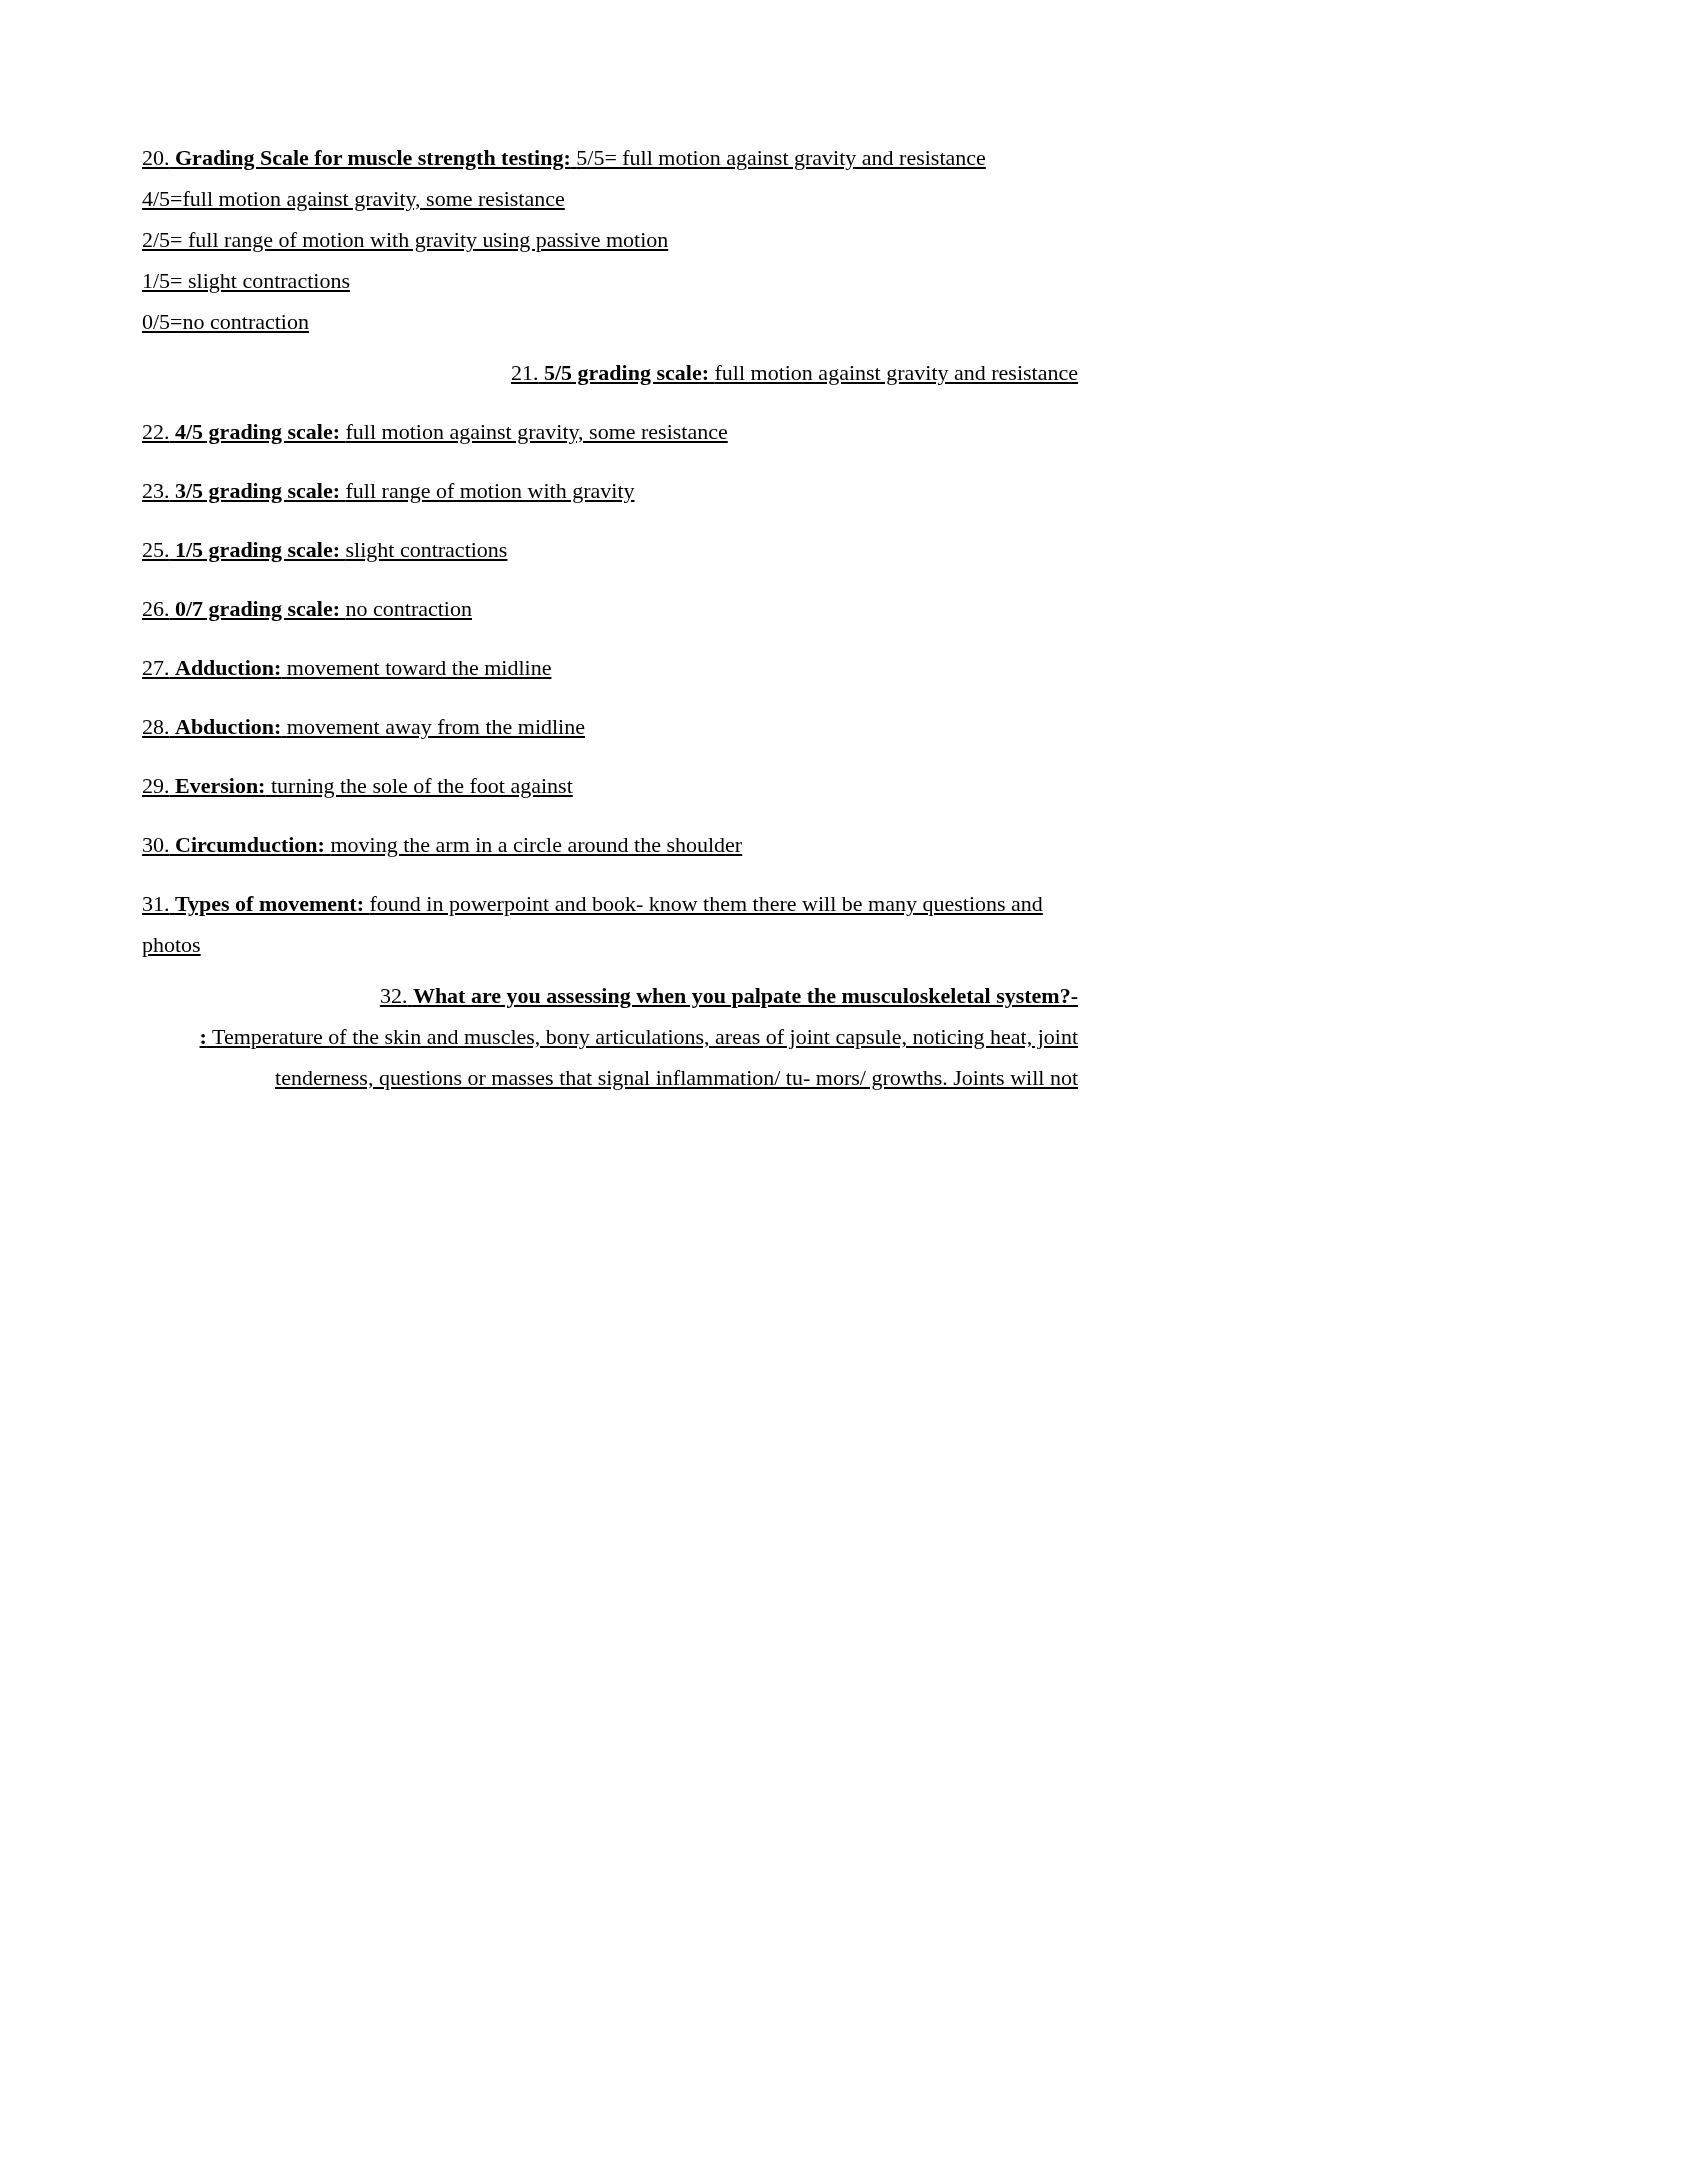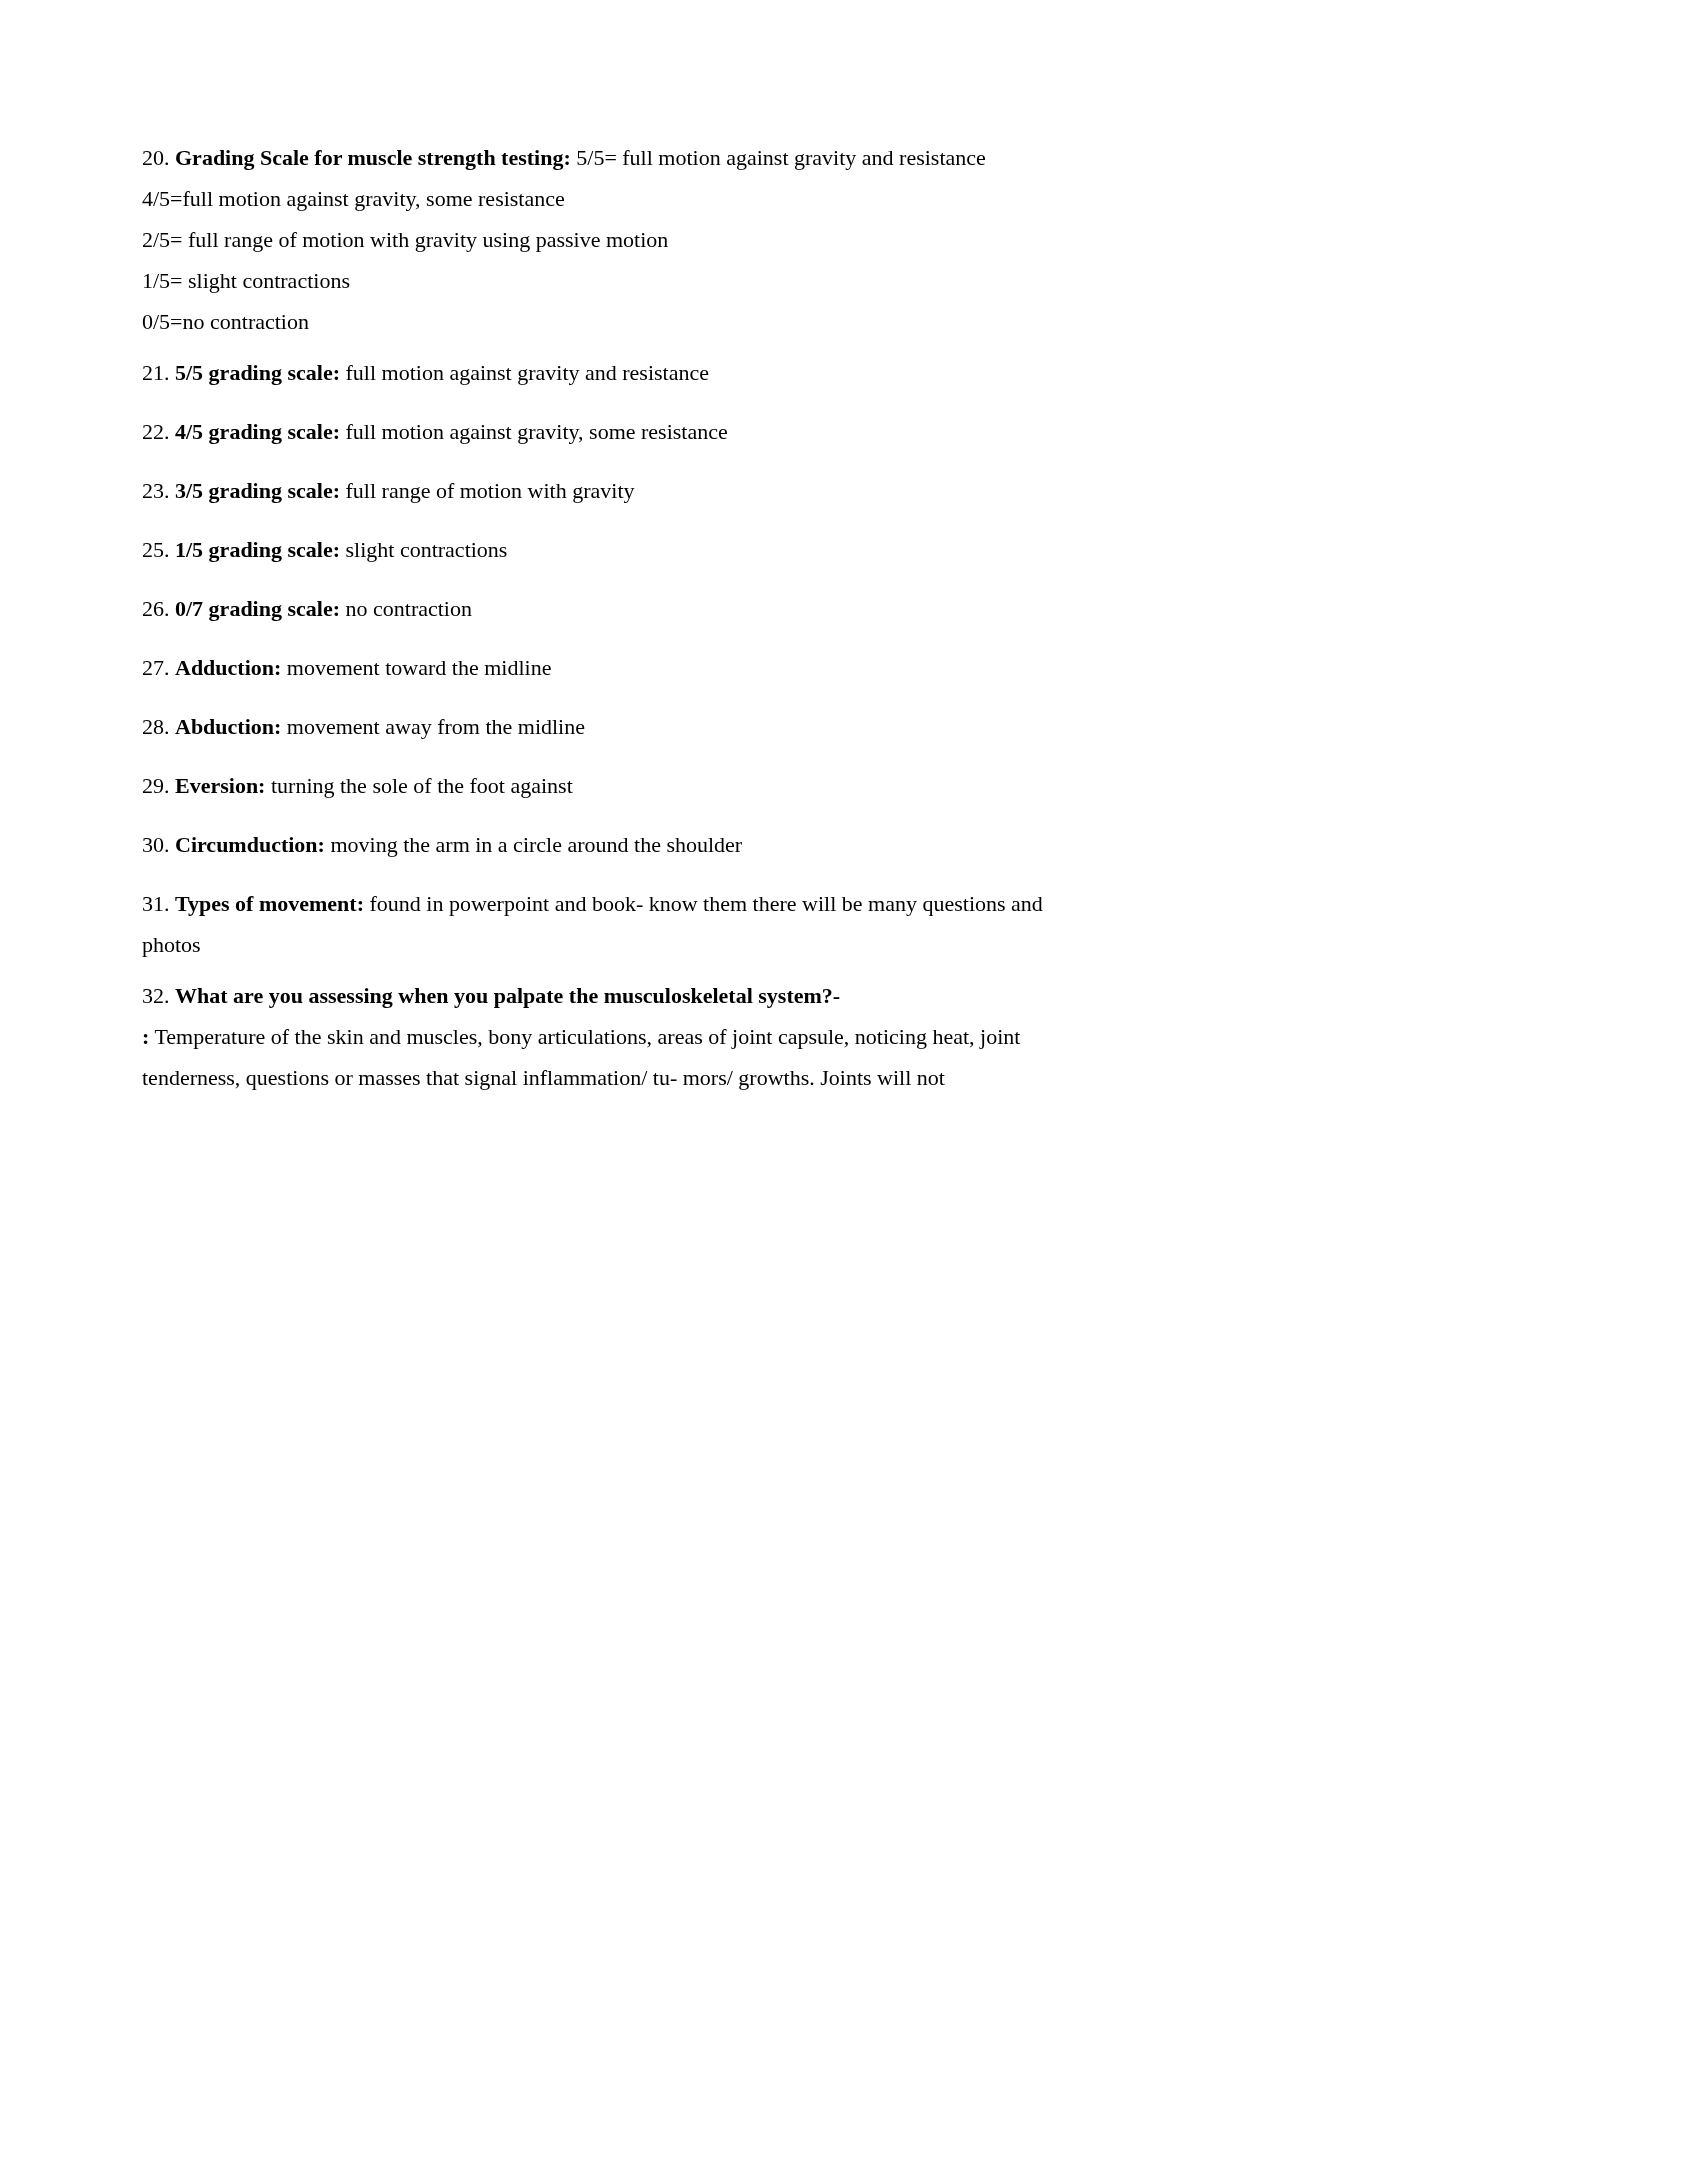--- a/index.html
+++ b/index.html
@@ -14,27 +14,28 @@
     background: #ffffff;
     box-sizing: border-box;
     padding: 137px 0 0 142px;
     font-family: "Liberation Serif", serif;
     font-size: 22px;
     line-height: 41px;
     color: #000000;
   }
   .content {
     width: 936px;
+    text-decoration: underline;
   }
   .item p {
     margin: 0;
     padding: 0;
   }
   .item.gap-none { margin-top: 0; }
-  .item.gap-small { margin-top: 10px; }
+  .item.gap-small { margin-top: 10px; text-align: right; }
   .item.gap-large { margin-top: 18px; }
   .term { font-weight: bold; }
   .num { font-weight: normal; }
 </style>
 </head>
 <body>
 
 <div class="page">
   <div class="content" id="items-container">
       <div class="item gap-none">

